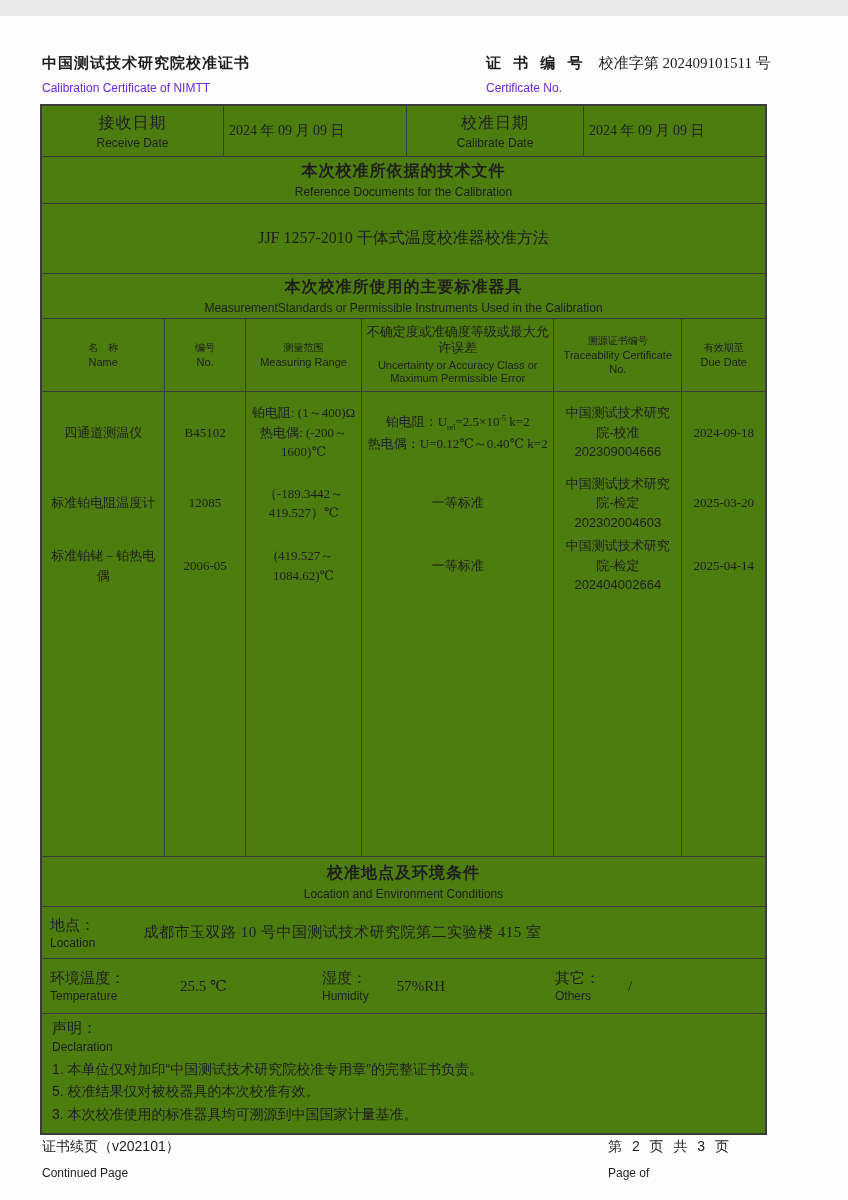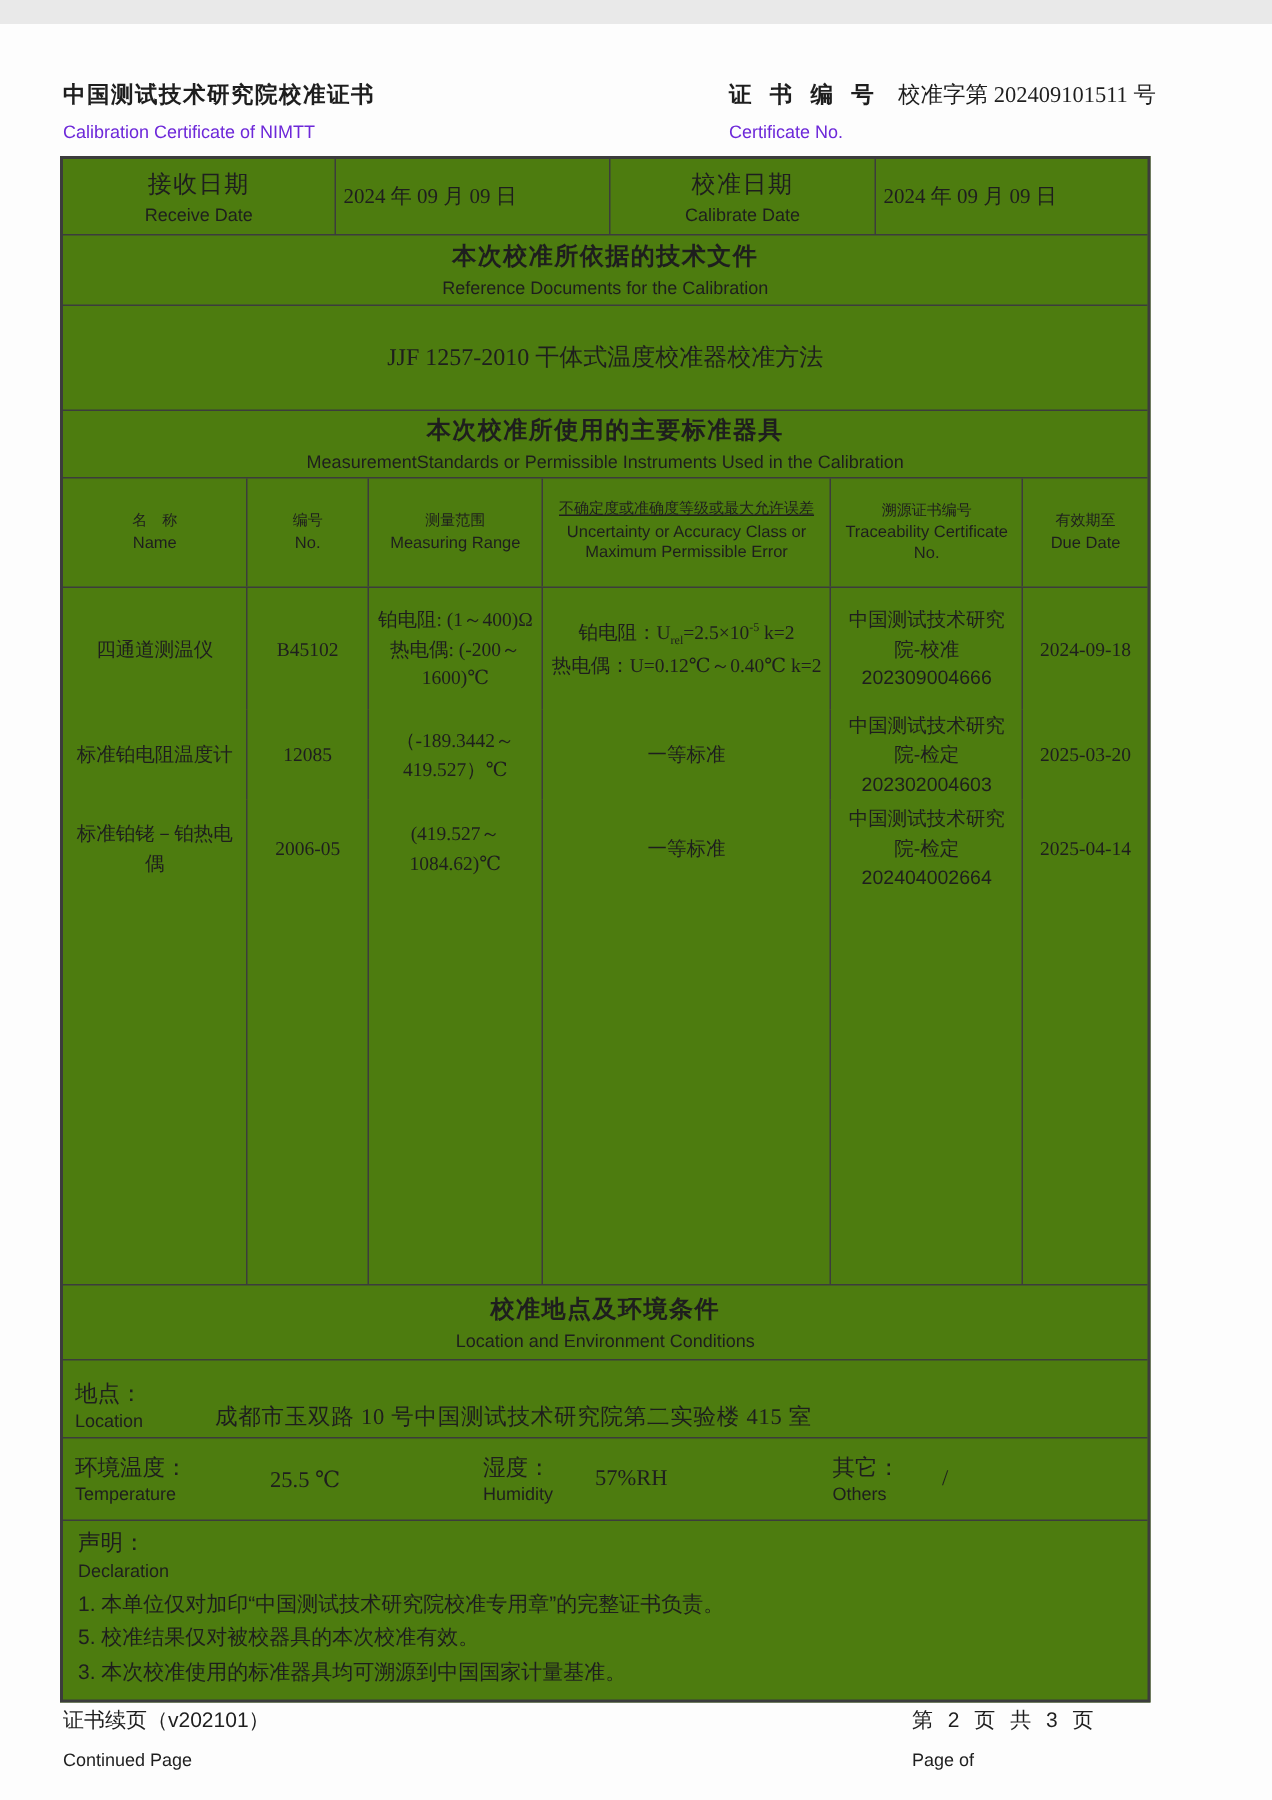--- a/index.html
+++ b/index.html
@@ -39,32 +39,32 @@
   .sec-en { font-size:12px; margin-top:3px; }
 
   
   .r-refcontent { height:70px; justify-content:center; align-items:center; display:flex; font-size:16px; }
 
   
   .g6 { display:flex; }
   .c1{width:124px;} .c2{width:81px;} .c3{width:117px;} .c4{width:193px;} .c5{width:129px;} .c6{width:83px; border-right:none;}
   .r-stdhead { height:73px; }
   .sth-zh { font-size:10px; font-weight:500; line-height:1.3; }
-  .sth-zh.tight { font-size:10px; line-height:1.25;text-decoration:underline; }
+  .sth-zh.tight { font-size:13px; line-height:1.25; }
   .sth-en { font-size:11px; margin-top:2px; line-height:1.25; }
   .r-data .cell { font-size:13px; line-height:1.5; }
   .r-d1 { height:82px; } .r-d2 { height:60px; } .r-d3 { height:65px; }
   .r-filler { height:258px; }
   .r-filler .cell { padding:0; }
   sub.u-sub { font-size:8px; }
   sup.u-sup { font-size:8px; }
 
   
   .r-loctitle { height:50px; }
-  .r-location { height:52px; flex-direction:row; align-items:flex-end; padding:4px 8px; }
+  .r-location { height:52px; flex-direction:row; align-items:center; padding:4px 8px; }
   .mini-label { display:flex; flex-direction:column; justify-content:center; }
   .mini-zh { font-size:15px; font-weight:500; }
   .mini-en { font-size:12px; margin-top:1px; }
   .loc-value { font-size:15px; margin-left:48px; letter-spacing:0.5px; }
   .r-env { height:55px; flex-direction:row; align-items:stretch; padding:4px 8px; }
   .env-group { display:flex; flex-direction:row; align-items:center; }
   .env-g1 { width:272px;gap:27px; } .env-g2 { width:233px; } .env-g3 { width:200px; }
   .env-value { font-size:15px; margin-left:28px; }
 
   

